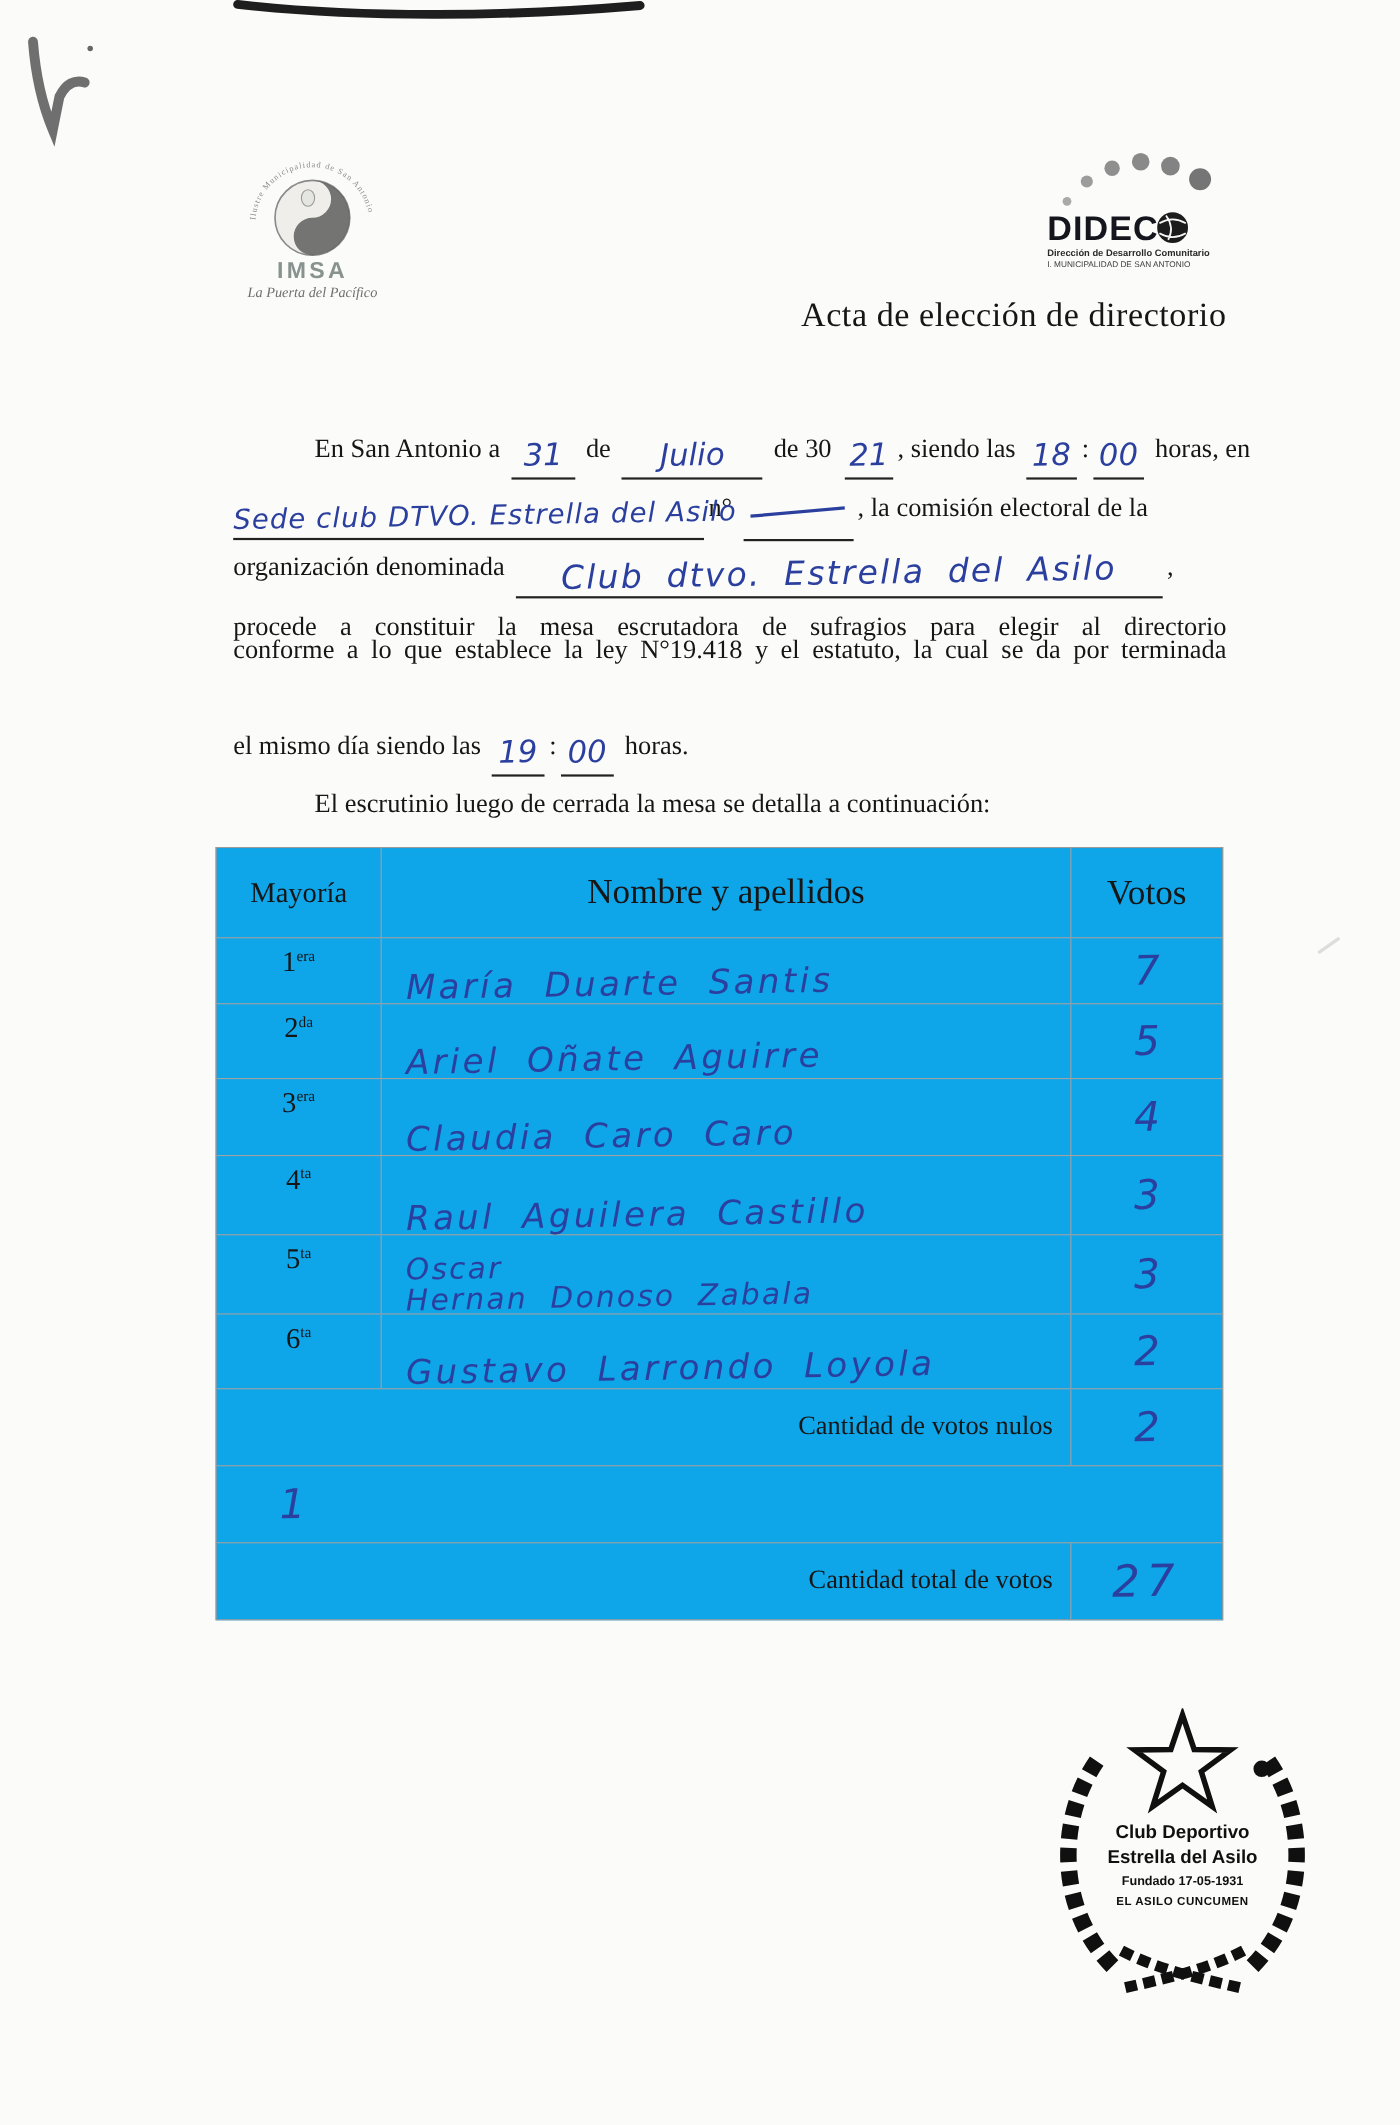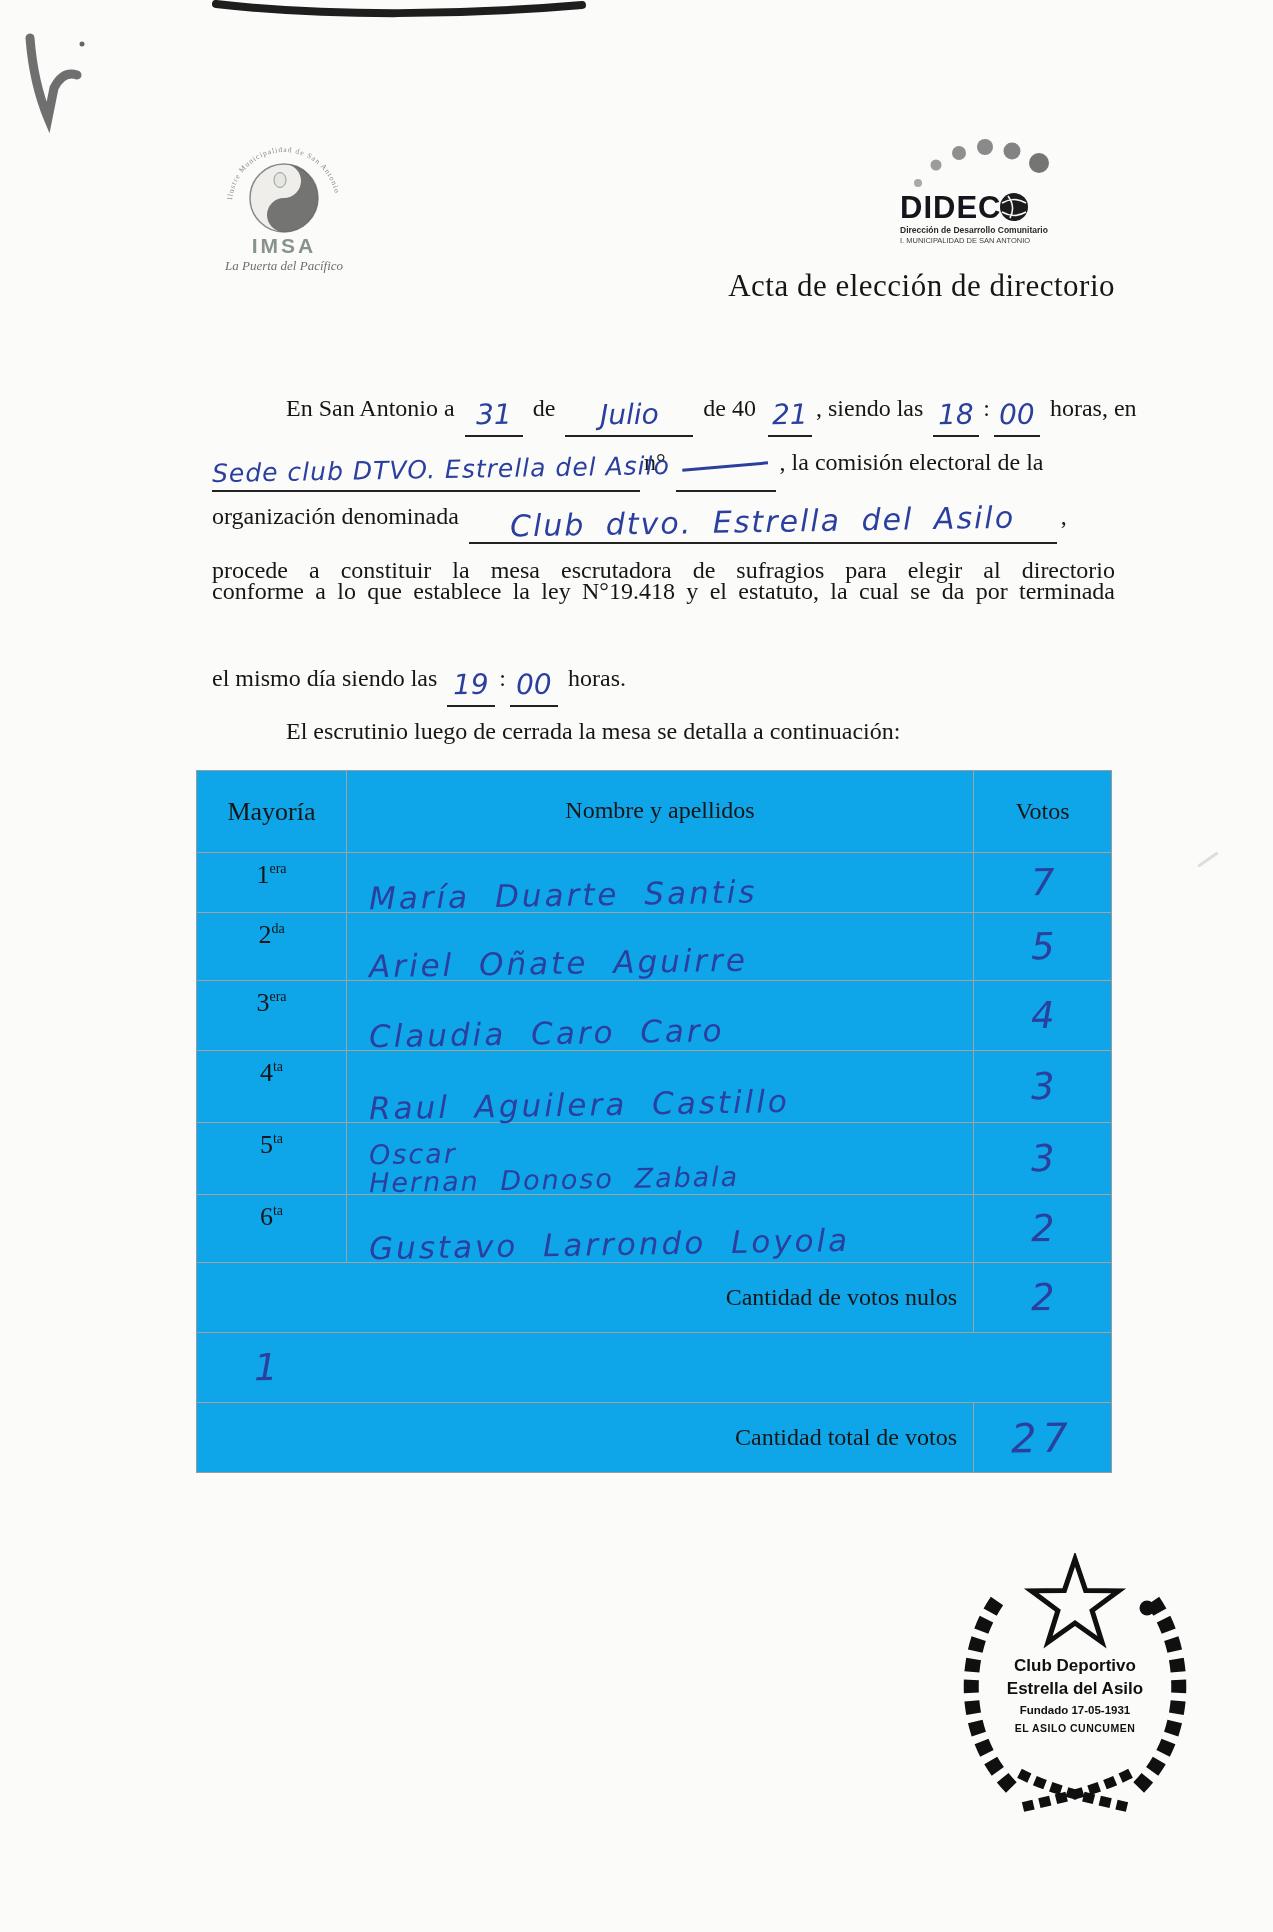--- a/index.html
+++ b/index.html
@@ -26,28 +26,28 @@
   .tr:last-child{border-bottom:none;}
   .td{box-sizing:border-box;}
   .td.rank{width:150px;border-right:1px solid #a2a2a2;display:flex;justify-content:center;
            padding-top:7px;font-size:26px;}
   .td.rank sup{font-size:14px;}
   .td.cname{flex:1;border-right:1px solid #a2a2a2;display:flex;flex-direction:column;
             justify-content:flex-end;padding:0 0 2px 22px;overflow:visible;}
   .td.votes{width:137px;display:flex;align-items:center;justify-content:center;text-align:center;}
   .td.slabel{flex:1;border-right:1px solid #a2a2a2;display:flex;align-items:center;
              justify-content:flex-end;padding-right:16px;font-size:24px;}
-  .th{font-size:24px;display:flex;align-items:center;justify-content:center;}
+  .th{font-size:32px;display:flex;align-items:center;justify-content:center;}
   .nm{font-size:31px;letter-spacing:3px;word-spacing:12px;line-height:34px;}
   .nm2{font-size:27px;letter-spacing:2px;word-spacing:10px;line-height:28px;}
   .vt{font-size:37px;}
   .bold{font-weight:normal;}
   
   .imsa{left:210px;top:138px;width:150px;height:140px;}
-  .dideco{left:898px;top:133px;width:180px;height:115px;}
+  .dideco{left:950px;top:133px;width:180px;height:115px;}
   .stamp{left:945px;top:1553px;width:260px;height:270px;}
   svg{display:block;}
   .st-l1,.st-l2{font:bold 17px "Liberation Sans",sans-serif;fill:#101010;}
   .st-l3{font:bold 11.5px "Liberation Sans",sans-serif;fill:#101010;}
   .st-l4{font:bold 10.5px "Liberation Sans",sans-serif;fill:#101010;letter-spacing:.5px;}
   .smudge{background:#b9b9b9;opacity:.45;border-radius:2px;}
 </style>
 </head>
 <body>
 
@@ -100,21 +100,21 @@
     </svg>
   </div>
 
   <div class="abs title">Acta de elección de directorio</div>
 
   <div class="abs pline" style="top:387px">
     <span class="indent">En San Antonio a</span>
     <span class="blank" style="width:58px"><span class="hw">31</span></span>
     <span>de</span>
     <span class="blank" style="width:128px"><span class="hw">Julio</span></span>
-    <span>de 40</span><span class="blank" style="width:44px;margin-left:12px"><span class="hw">21</span></span><span>, siendo las</span>
+    <span>de 30</span><span class="blank" style="width:44px;margin-left:12px"><span class="hw">21</span></span><span>, siendo las</span>
     <span class="blank" style="width:46px"><span class="hw">18</span></span><span>:</span><span class="blank" style="width:46px"><span class="hw">00</span></span>
     <span>horas, en</span>
   </div>
 
   <div class="abs pline" style="top:441px">
     <span class="blank" style="width:428px;margin-left:0"><span class="hw" style="font-size:25px;letter-spacing:1px">Sede club DTVO. Estrella del Asilo</span></span><span>n°</span>
     <span class="blank" style="width:100px"><span class="dash"></span></span><span>, la comisión electoral de la</span>
   </div>
 
   <div class="abs pline" style="top:495px">

